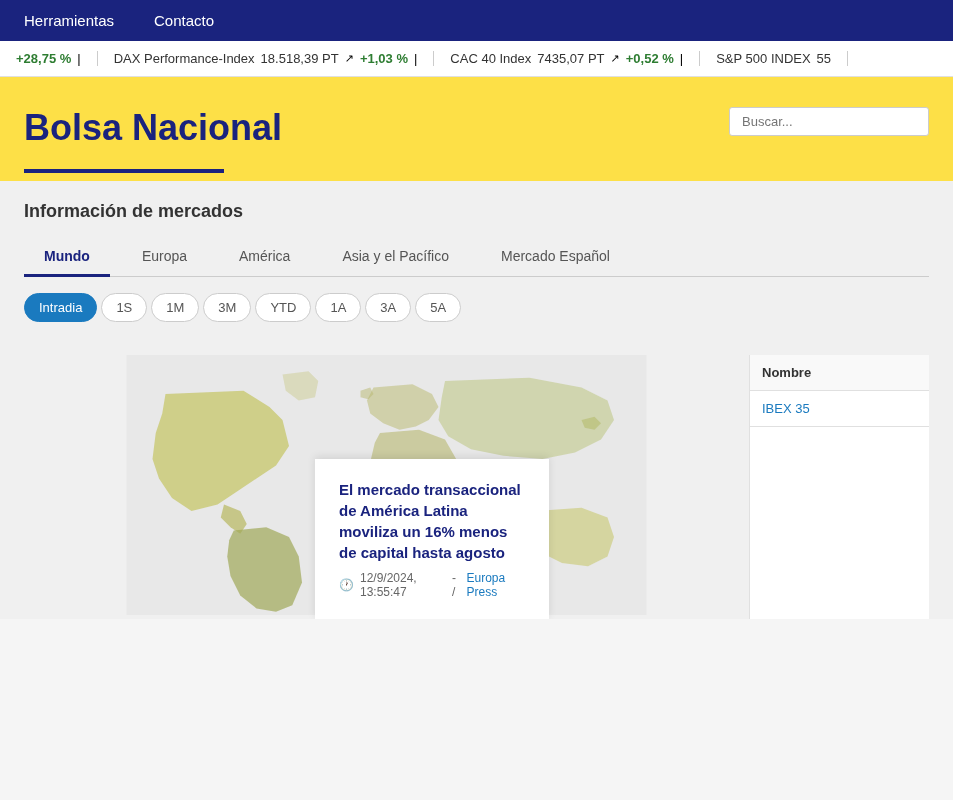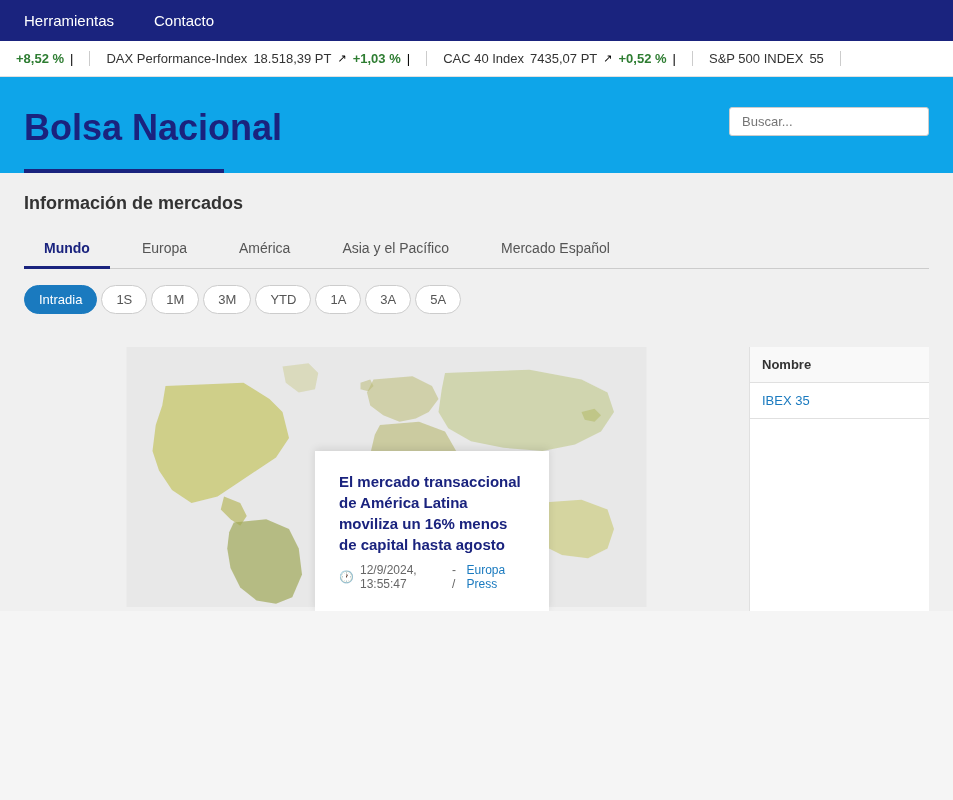--- a/index.html
+++ b/index.html
@@ -42,22 +42,22 @@
       border-right: 1px solid #ccc;
     }
     .ticker-item:first-child { padding-left: 0; }
     .ticker-label { color: #333; font-weight: 500; }
     .ticker-value { color: #333; }
     .ticker-change.positive { color: #2e7d32; font-weight: 600; }
     .ticker-arrow { font-size: 11px; }
 
     
     .main-content {
-      background: #0ea5e9;
-      padding: 30px 24px 0 24px;
+      background: #fde047;
+      padding: 30px 24px 8px 24px;
     }
     .page-title {
       font-size: 36px;
       font-weight: bold;
       color: #1a237e;
       margin-bottom: 20px;
     }
 
     
     .search-area {
@@ -214,21 +214,21 @@
 <header class="header">
   <nav class="header-nav">
     <a class="nav-item">Herramientas</a>
     <a class="nav-item">Contacto</a>
   </nav>
 </header>
 
 <div class="ticker-bar">
   <div class="ticker-scroll">
     <div class="ticker-item">
-      <span class="ticker-change positive">+8,52 %</span>
+      <span class="ticker-change positive">+28,75 %</span>
       <span>|</span>
     </div>
     <div class="ticker-item">
       <span class="ticker-label">DAX Performance-Index</span>
       <span class="ticker-value">18.518,39 PT</span>
       <span class="ticker-arrow positive">↗</span>
       <span class="ticker-change positive">+1,03 %</span>
       <span>|</span>
     </div>
     <div class="ticker-item">

